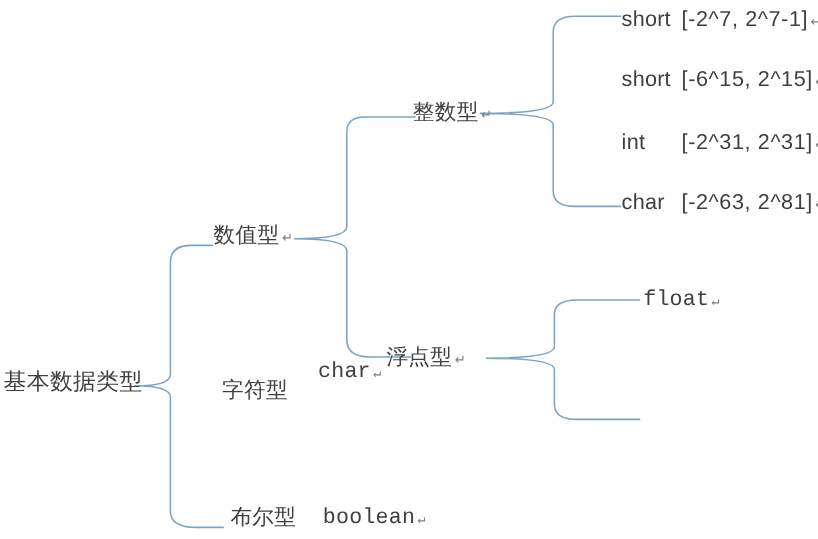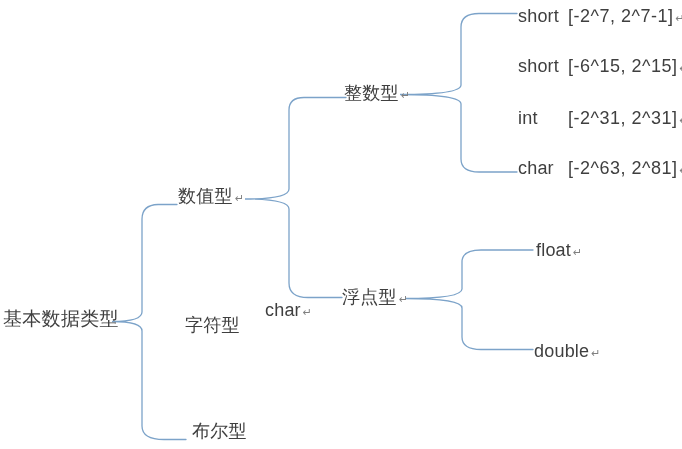--- a/index.html
+++ b/index.html
@@ -32,20 +32,21 @@
     font-size: 18px;
     line-height: 1.05;
     letter-spacing: 0.3px;
   }
   .node.root {
     font-size: 19px;
     text-align: right;
   }
   .node.latin {
     letter-spacing: 0.2px;
+    font-family: Liberation Mono, monospace;
   }
   .ret {
     font-size: 11px;
     color: #808080;
     margin-left: 2px;
     letter-spacing: 0;
   }
   .leafrow {
     position: absolute;
     left: 518px;
@@ -79,36 +80,39 @@
   </div>
 
   <div class="node" style="left:178px; top:187px">
     <span>数值型</span><span class="ret">↵</span>
   </div>
 
   <div class="node" style="left:344px; top:84px">
     <span>整数型</span><span class="ret">↵</span>
   </div>
 
-  <div class="node" style="left:342px; top:288px">
+  <div class="node" style="left:322px; top:288px">
     <span>浮点型</span><span class="ret">↵</span>
   </div>
 
   <div class="node" style="left:185px; top:316px">
     <span>字符型</span>
   </div>
 
   <div class="node latin" style="left:265px; top:301px">
     <span>char</span><span class="ret">↵</span>
   </div>
 
   <div class="node" style="left:192px; top:422px">
     <span>布尔型</span>
   </div>
 
+  <div class="node latin" style="left:269px; top:423px">
+    <span>boolean</span><span class="ret">↵</span>
+  </div>
 
   <div class="leafrow" style="top:7px">
     <span class="leafname">short</span><span class="leafrange">[-2^7, 2^7-1]</span><span class="ret">↵</span>
   </div>
 
   <div class="leafrow" style="top:57px">
     <span class="leafname">short</span><span class="leafrange">[-6^15, 2^15]</span><span class="ret">↵</span>
   </div>
 
   <div class="leafrow" style="top:109px">
@@ -116,17 +120,14 @@
   </div>
 
   <div class="leafrow" style="top:159px">
     <span class="leafname">char</span><span class="leafrange">[-2^63, 2^81]</span><span class="ret">↵</span>
   </div>
 
   <div class="node latin" style="left:536px; top:241px">
     <span>float</span><span class="ret">↵</span>
   </div>
 
-  <div class="node latin" style="left:534px; top:342px">
-    <span>double</span><span class="ret">↵</span>
-  </div>
 
 </div>
 
 </body></html>

